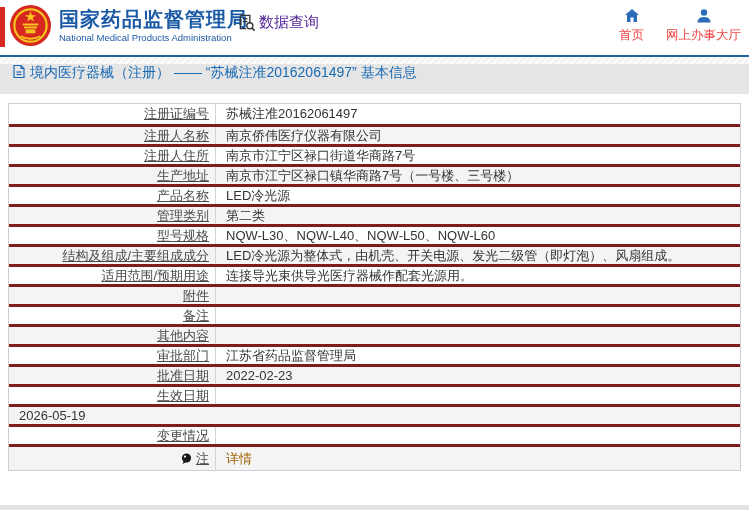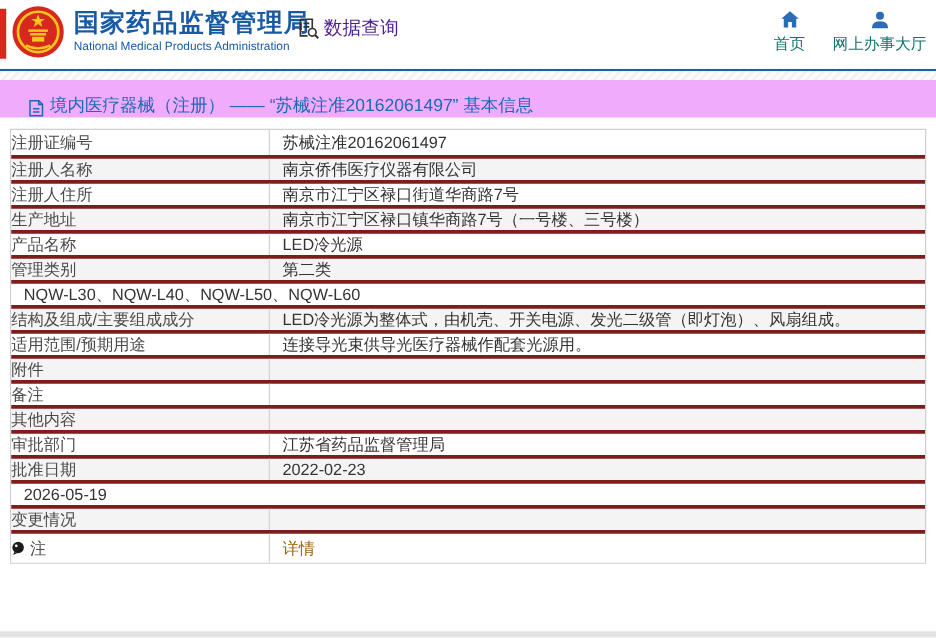--- a/index.html
+++ b/index.html
@@ -15,43 +15,43 @@
   .logo-text { margin-left: 7px; }
   .logo-title { font-size: 20px; font-weight: bold; color: #1a5aa5; letter-spacing: 1px; line-height: 24px; }
   .logo-sub { font-size: 9.5px; color: #1a5aa5; line-height: 13px; }
 
   .data-query { position: absolute; left: 237px; top: 13px; display: flex; align-items: center;
     gap: 3px; font-size: 15px; color: #4c1d95; cursor: pointer; }
   .dq-icon { width: 19px; height: 19px; display: inline-flex; }
 
   .top-nav { position: absolute; right: 8px; top: 8px; display: flex; gap: 22px; }
   .nav-item { display: flex; flex-direction: column; align-items: center; gap: 3px;
-    font-size: 12.5px; color: #0f766e; text-decoration: none; cursor: pointer; }
+    font-size: 12.5px; color: #ef4444; text-decoration: none; cursor: pointer; }
   .nav-icon { width: 16px; height: 16px; display: inline-flex; }
 
   
   .blue-line { height: 2px; background: #2061a4; }
   .hatch-strip { height: 7px;
     background: repeating-linear-gradient(135deg, #f2f2f2 0 2px, #fbfbfb 2px 5px); }
 
   
-  .breadcrumb-bar { height: 30px; background: #f0abfc; display: flex; align-items: flex-end;
-    padding-left: 22px; }
+  .breadcrumb-bar { height: 30px; background: #e5e5e5; display: flex; align-items: flex-start;
+    padding-left: 12px; }
   .bc-icon { width: 14px; height: 15px; display: inline-flex; margin-right: 4px; }
   .bc-text { font-size: 14px; color: #1a6ab5; }
 
   
   .info-table { margin: 9px 8px 0 8px; border: 1px solid #cfcfcf; background: #fff; }
   .row { display: flex; height: 20px; align-items: center; background: #fff; }
   .row + .row { border-top: 3px solid #7f1d1d; }
   .row:nth-child(even) { background: #f4f4f4; }
   .row.tall { height: 26px; }
-  .cell-label { width: 207px; text-align: right; padding-right: 22px; font-size: 13px;
+  .cell-label { width: 207px; text-align: right; padding-right: 6px; font-size: 13px;
     color: #4a4a4a; border-right: 1px solid #d4d4d4; height: 100%;
-    display: flex; align-items: center; justify-content: flex-start; gap: 2px; }
+    display: flex; align-items: center; justify-content: flex-end; gap: 2px; text-decoration: underline; }
   .cell-value { flex: 1; padding-left: 10px; font-size: 13px; color: #333;
     white-space: nowrap; overflow: hidden; }
   .detail-link { color: #a16207; text-decoration: none; cursor: pointer; }
   .note-icon { width: 11px; height: 12px; display: inline-flex; margin-right: 2px; }
 
   .footer-strip { position: absolute; left: 0; bottom: 0; width: 100%; height: 5px;
     background: #e3e3e3; }
 </style>
 </head>
 <body>
@@ -159,20 +159,23 @@
         </div>
         <div class="cell-value">LED冷光源</div>
       </div>
       <div class="row">
         <div class="cell-label">
           <span>管理类别</span>
         </div>
         <div class="cell-value">第二类</div>
       </div>
       <div class="row">
+        <div class="cell-label">
+          <span>型号规格</span>
+        </div>
         <div class="cell-value">NQW-L30、NQW-L40、NQW-L50、NQW-L60</div>
       </div>
       <div class="row">
         <div class="cell-label">
           <span>结构及组成/主要组成成分</span>
         </div>
         <div class="cell-value">LED冷光源为整体式，由机壳、开关电源、发光二级管（即灯泡）、风扇组成。</div>
       </div>
       <div class="row">
         <div class="cell-label">
@@ -202,20 +205,26 @@
         <div class="cell-label">
           <span>审批部门</span>
         </div>
         <div class="cell-value">江苏省药品监督管理局</div>
       </div>
       <div class="row">
         <div class="cell-label">
           <span>批准日期</span>
         </div>
         <div class="cell-value">2022-02-23</div>
+      </div>
+      <div class="row">
+        <div class="cell-label">
+          <span>生效日期</span>
+        </div>
+        <div class="cell-value"></div>
       </div>
       <div class="row">
         <div class="cell-value">2026-05-19</div>
       </div>
       <div class="row">
         <div class="cell-label">
           <span>变更情况</span>
         </div>
         <div class="cell-value"></div>
       </div>

